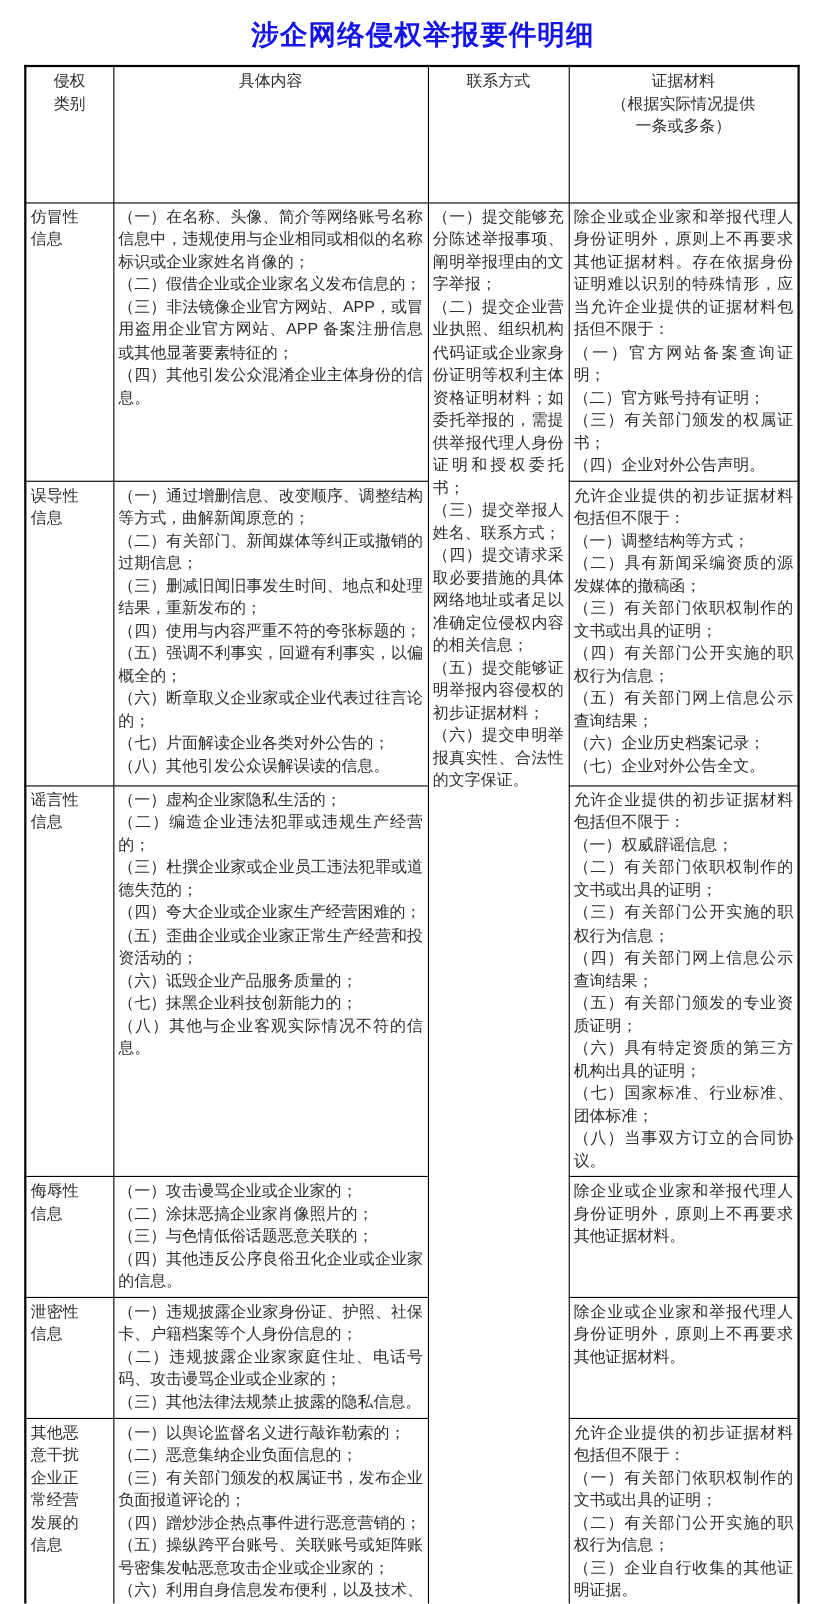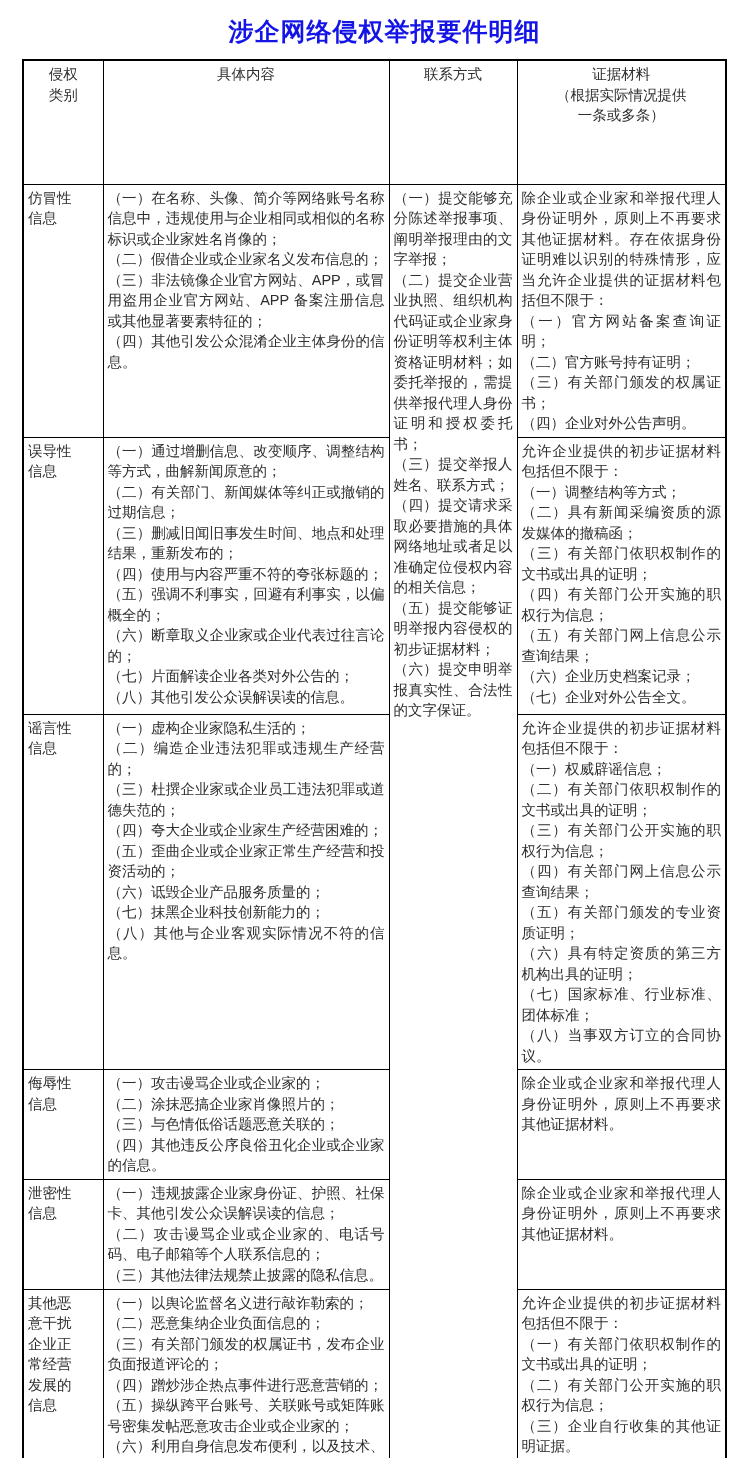--- a/index.html
+++ b/index.html
@@ -155,22 +155,22 @@
           </td>
       <td class="evid">
             <p class="para">除企业或企业家和举报代理人身份证明外，原则上不再要求其他证据材料。</p>
           </td>
     </tr>
 
     <tr>
       <td class="cat cat-2line" style="height:103px">泄密性
 信息</td>
       <td class="content">
-            <p class="para">（一）违规披露企业家身份证、护照、社保卡、其他引发公众误解误读的信息；</p>
-            <p class="para">（二）攻击谩骂企业或企业家的、电话号码、电子邮箱等个人联系信息的；</p>
+            <p class="para">（一）违规披露企业家身份证、护照、社保卡、户籍档案等个人身份信息的；</p>
+            <p class="para">（二）违规披露企业家家庭住址、电话号码、攻击谩骂企业或企业家的；</p>
             <p class="para">（三）其他法律法规禁止披露的隐私信息。</p>
           </td>
       <td class="evid vmid">
             <p class="para">除企业或企业家和举报代理人身份证明外，原则上不再要求其他证据材料。</p>
           </td>
     </tr>
 
     <tr>
       <td class="cat cat-6line" style="height:232px">其他恶
 意干扰

